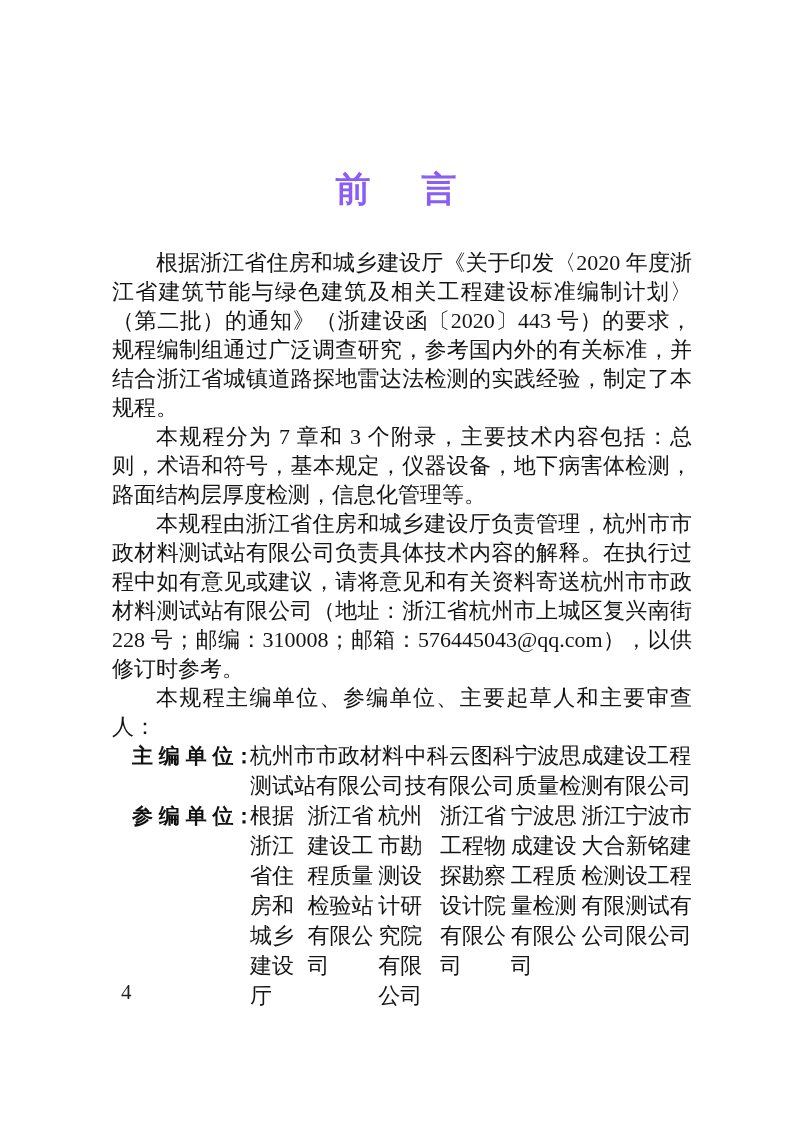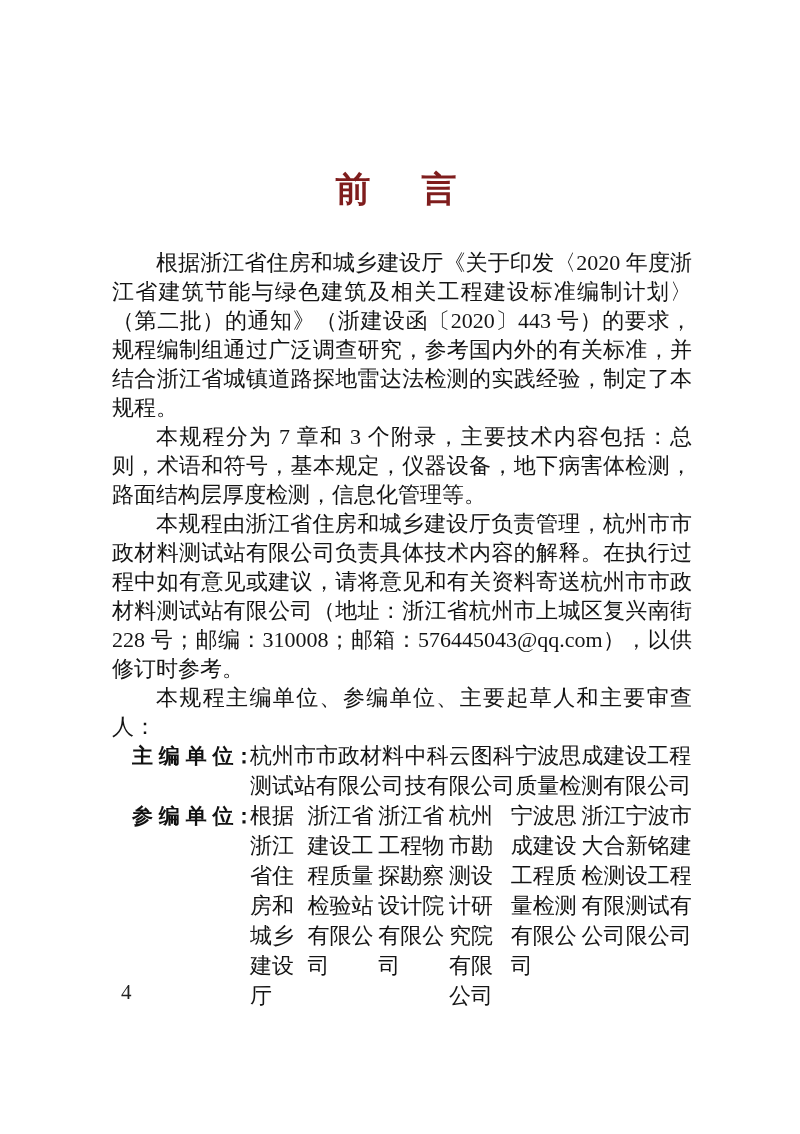--- a/index.html
+++ b/index.html
@@ -16,21 +16,21 @@
     font-family: "Liberation Serif", "DejaVu Serif", serif;
     overflow: hidden;
   }
   .doc-title {
     margin: 0;
     padding-top: 166px;
     text-align: center;
     font-size: 35px;
     font-weight: 700;
     letter-spacing: 8px;
-    color: #7f1d1d;
+    color: #8b5cf6;
     font-family: "Liberation Sans", "DejaVu Sans", sans-serif;
   }
   .content {
     position: absolute;
     left: 112px;
     top: 248px;
     width: 580px;
     font-size: 22px;
     line-height: 29px;
     text-align: justify;
@@ -96,22 +96,22 @@
           <div class="unit-item">中科云图科技有限公司</div>
           <div class="unit-item">宁波思成建设工程质量检测有限公司</div>
         </div>
     </div>
 
     <div class="unit-block">
       <span class="unit-label">参 编 单 位：</span>
       <div class="unit-list">
           <div class="unit-item">根据浙江省住房和城乡建设厅</div>
           <div class="unit-item">浙江省建设工程质量检验站有限公司</div>
+          <div class="unit-item">杭州市勘测设计研究院有限公司</div>
           <div class="unit-item">浙江省工程物探勘察设计院有限公司</div>
-          <div class="unit-item">杭州市勘测设计研究院有限公司</div>
           <div class="unit-item">宁波思成建设工程质量检测有限公司</div>
           <div class="unit-item">浙江大合检测有限公司</div>
           <div class="unit-item">宁波市新铭建设工程测试有限公司</div>
         </div>
     </div>
 
   </div>
 
   <div class="page-number">4</div>
 

